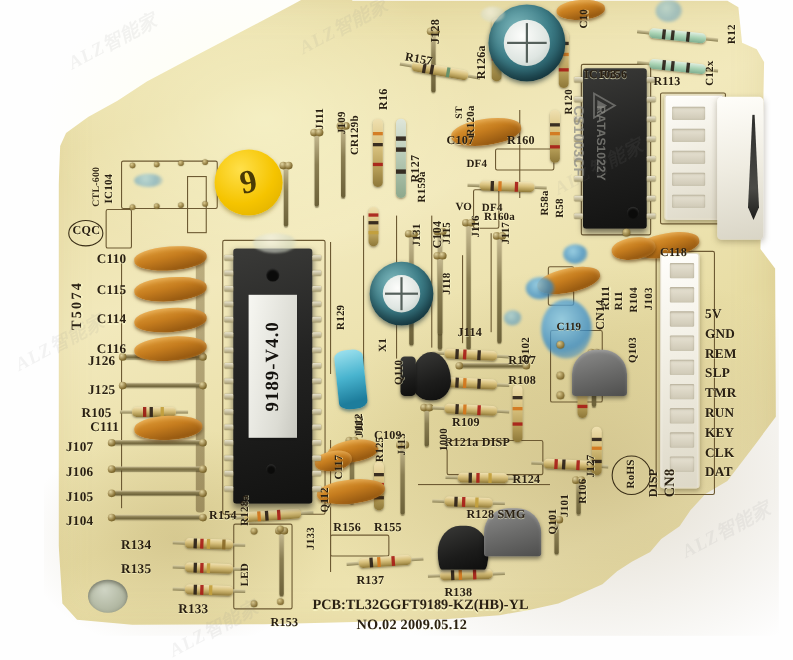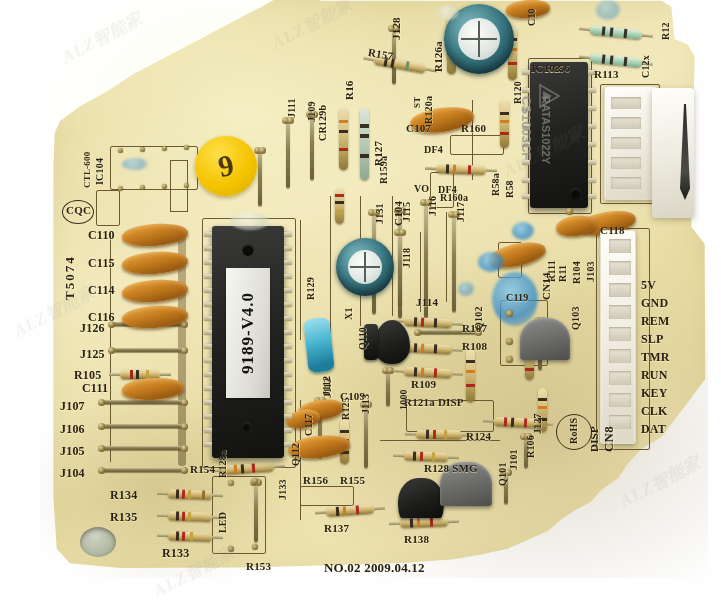--- a/index.html
+++ b/index.html
@@ -652,21 +652,22 @@
   <div class="lbl s12" style="left:641px;top:278px;">5V</div>
   <div class="lbl s12" style="left:641px;top:296px;">GND</div>
   <div class="lbl s12" style="left:641px;top:314px;">REM</div>
   <div class="lbl s12" style="left:641px;top:332px;">SLP</div>
   <div class="lbl s12" style="left:641px;top:350px;">TMR</div>
   <div class="lbl s12" style="left:641px;top:368px;">RUN</div>
   <div class="lbl s12" style="left:641px;top:386px;">KEY</div>
   <div class="lbl s12" style="left:641px;top:404px;">CLK</div>
   <div class="lbl s12" style="left:641px;top:422px;">DAT</div>
 
-  <div class="lbl s13" style="left:324px;top:560px;">NO.02  2009.04.12</div>
+  <div class="lbl s13" style="left:284px;top:542px;letter-spacing:0px;">PCB:TL32GGFT9189-KZ(HB)-YL</div>
+  <div class="lbl s13" style="left:324px;top:560px;">NO.02  2009.05.12</div>
 
   <div class="wm" style="left:58px;top:26px;transform:rotate(-28deg);">ALZ智能家</div>
   <div class="wm" style="left:268px;top:12px;transform:rotate(-28deg);">ALZ智能家</div>
   <div class="wm" style="left:500px;top:140px;transform:rotate(-28deg);">ALZ智能家</div>
   <div class="wm" style="left:616px;top:470px;transform:rotate(-28deg);">ALZ智能家</div>
   <div class="wm" style="left:150px;top:560px;transform:rotate(-28deg);">ALZ智能家</div>
   <div class="wm" style="left:10px;top:300px;transform:rotate(-28deg);">ALZ智能家</div>
 
 </div>
 

